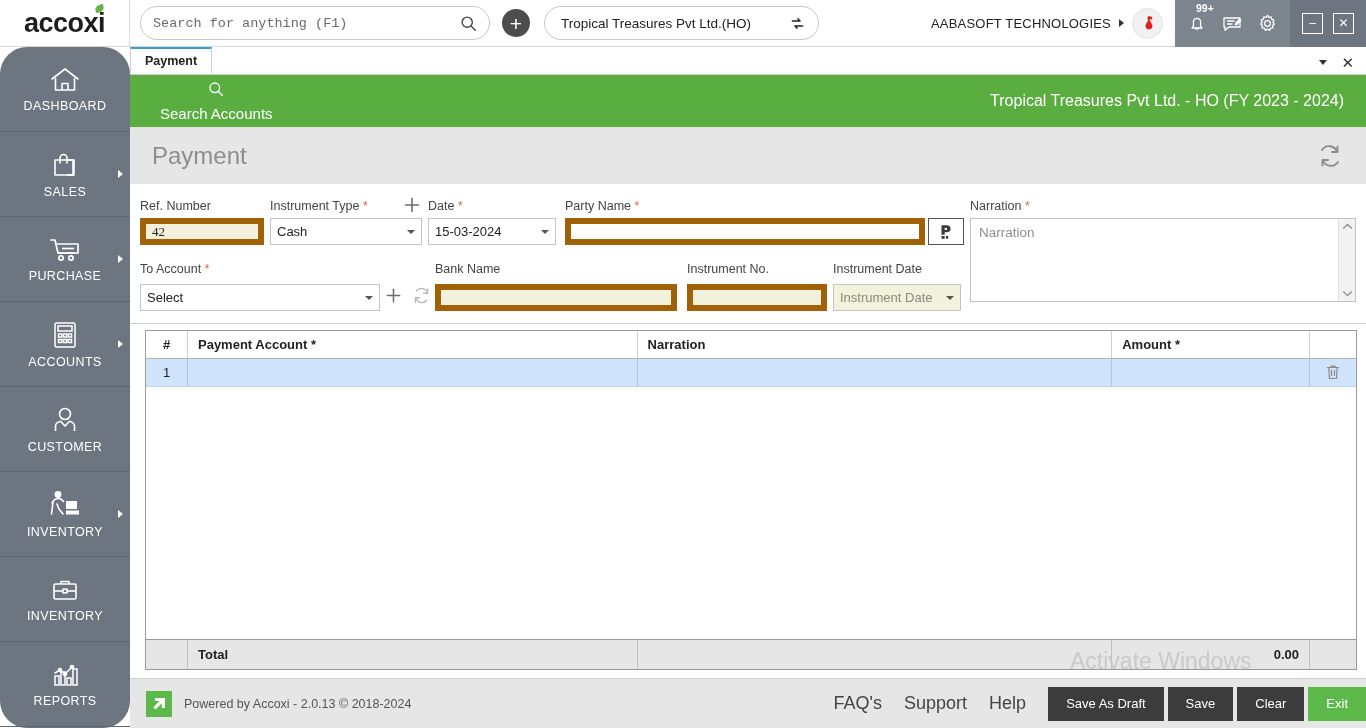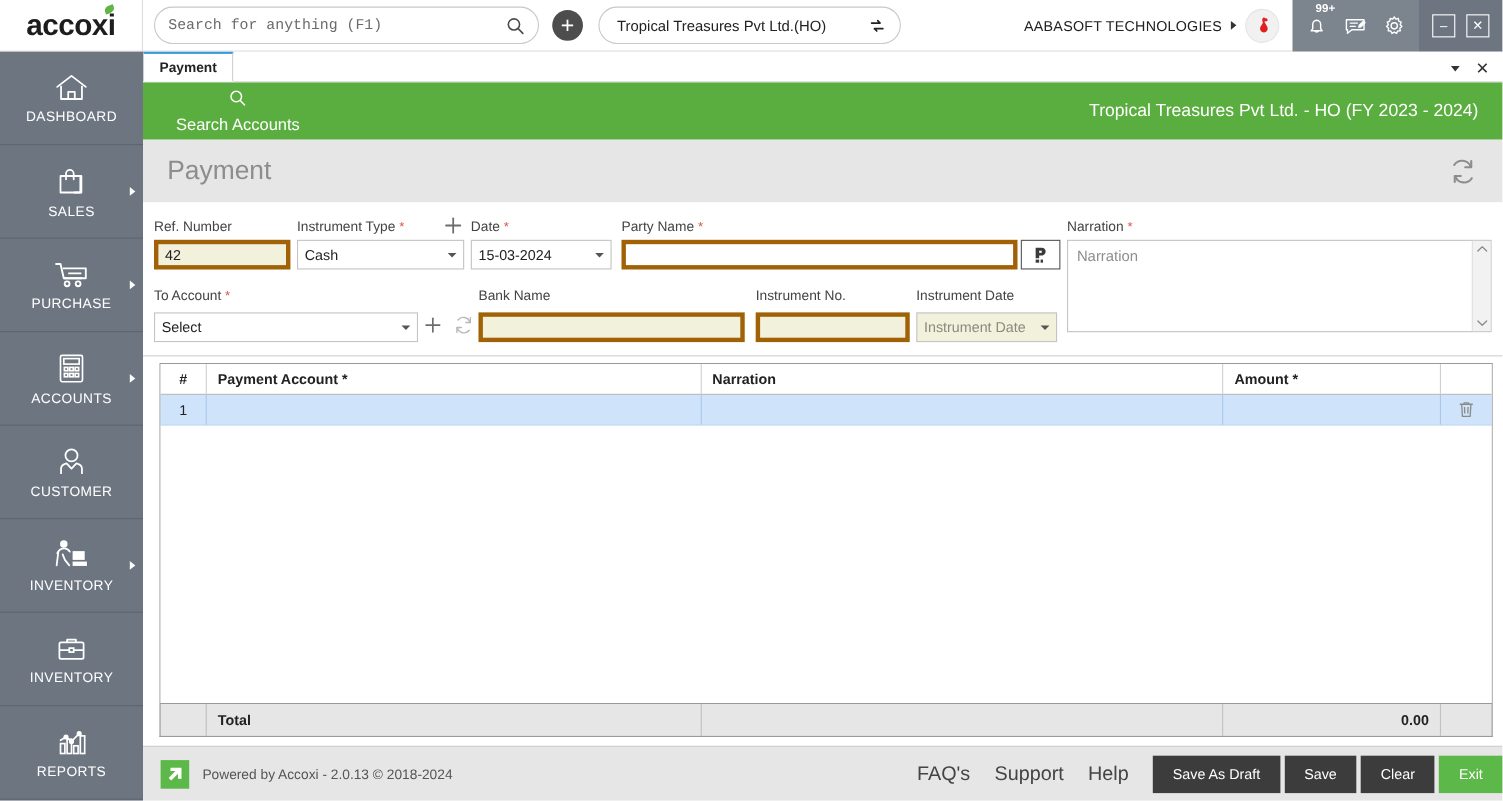--- a/index.html
+++ b/index.html
@@ -85,20 +85,21 @@
   .win-btn {
     width: 21px; height: 21px; border: 1.5px solid #ffffff;
     display: flex; align-items: center; justify-content: center;
     color: #fff; font-size: 12px; cursor: pointer;
   }
 
   
   .sidebar {
     position: absolute; left: 0; top: 47px; width: 130px; height: 681px;
     background: #6d7680;
+    border-radius: 27px;
   }
   .side-item {
     position: relative; height: 85px; border-bottom: 1px solid #5d666f;
     display: flex; flex-direction: column; align-items: center;
     justify-content: center; color: #ffffff; cursor: pointer; gap: 5px;
   }
   .side-item .label { font-size: 12.5px; letter-spacing: .4px; }
   .side-arrow {
     position: absolute; right: 7px; top: 50%; transform: translateY(-50%);
     width: 0; height: 0; border-left: 5px solid #ffffff;
@@ -147,23 +148,23 @@
   
   .formarea {
     position: absolute; left: 130px; top: 184px; width: 1236px; height: 140px;
     background: #ffffff; border-bottom: 1px solid #cfcfcf;
   }
   .fld-label {
     position: absolute; font-size: 12.5px; color: #444;
   }
   .req { color: #e05a4f; font-size: 12px; }
   .inp {
-    position: absolute; height: 27px; border: 4px solid #a16207;
+    position: absolute; height: 27px; border: 6px solid #a16207;
     background: #ffffff; font-size: 13px; color: #222;
-    font-family: Liberation Sans, sans-serif;
+    font-family: Liberation Serif, serif;
     padding: 0 6px; outline: none;
   }
   .inp.cream { background: #f2f1dc; }
   .inp::placeholder { color: #9a9a9a; }
   .sel {
     position: absolute; height: 27px; border: 1px solid #c4c4c4;
     background: #ffffff; font-size: 13px; color: #222;
     display: flex; align-items: center; padding: 0 6px; cursor: pointer;
   }
   .sel.cream { background: #f2f1dc; color: #8a8a7e; }
@@ -639,20 +640,21 @@
   </div>
 
   <div class="totalbar">
     <div class="cell c-num"></div>
     <div class="cell c-acct">Total</div>
     <div class="cell c-narr"></div>
     <div class="cell c-amt">0.00</div>
     <div class="cell c-del"></div>
   </div>
 
+  <div class="wm1">Activate Windows</div>
   <div class="wm2">Go to Settings to activate Windows.</div>
 
   <div class="footer">
     <div class="foot-logo">
       <svg class="icon-svg" width="20" height="20" viewBox="0 0 20 20">
         <path d="M6 4h10v10h-3.2V9.3L6.6 15.5 4.3 13.2l6.2-6.2H6z" fill="#ffffff"></path>
       </svg>
     </div>
     <div class="foot-text">Powered by Accoxi - 2.0.13 © 2018-2024</div>
 

